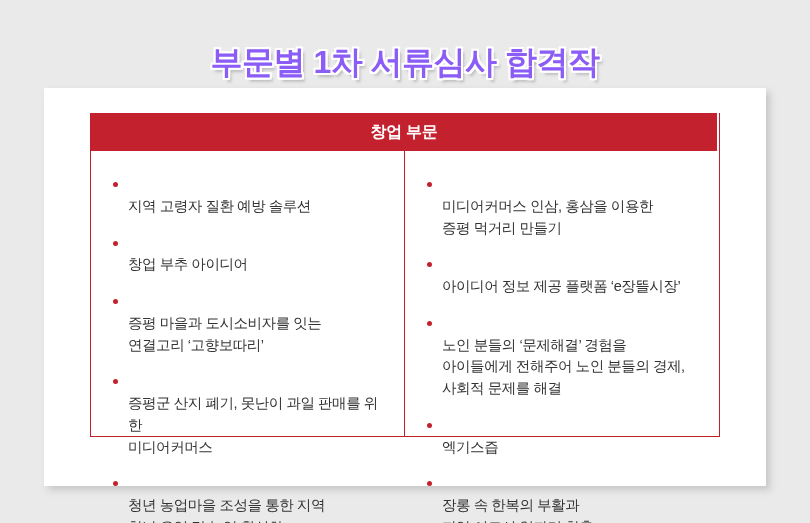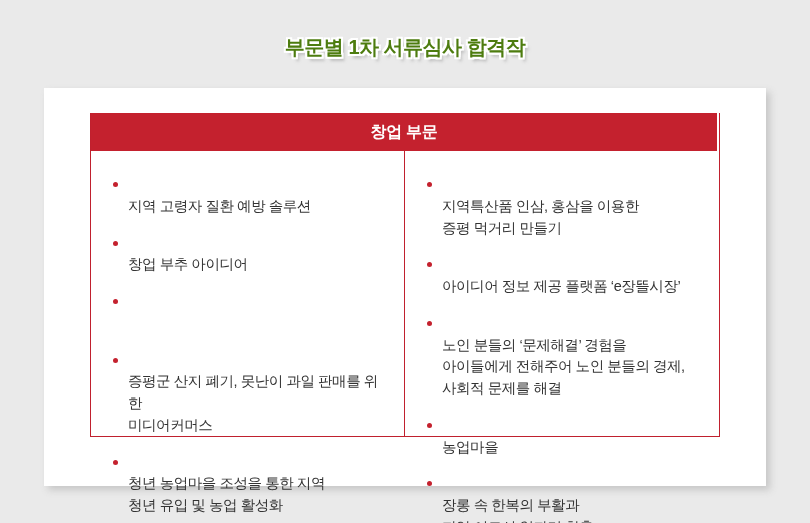--- a/index.html
+++ b/index.html
@@ -24,23 +24,23 @@
   
   .title-wrap {
     position: absolute;
     left: 0;
     top: 22px;
     width: 810px;
     text-align: center;
   }
   .title {
     display: inline-block;
-    font-size: 20px;
+    font-size: 32px;
     font-weight: bold;
-    color: #4d7c0f;
+    color: #8b5cf6;
     letter-spacing: -0.5px;
     line-height: 1.2;
     text-shadow:
       -2px -2px 0 #ffffff,
        2px -2px 0 #ffffff,
       -2px  2px 0 #ffffff,
        2px  2px 0 #ffffff,
       -2px  0   0 #ffffff,
        2px  0   0 #ffffff,
        0   -2px 0 #ffffff,
@@ -153,49 +153,50 @@
 
         <div class="td left col-left">
           <ul class="items">
             <li>
               <span class="bullet"></span><span>지역 고령자 질환 예방 솔루션</span>
             </li>
             <li>
               <span class="bullet"></span><span>창업 부추 아이디어</span>
             </li>
             <li>
-              <span class="bullet"></span>
+              <span class="bullet"></span><span>증평 마을과 도시소비자를 잇는
+연결고리 ‘고향보따리’</span>
             </li>
             <li>
               <span class="bullet"></span><span>증평군 산지 폐기, 못난이 과일 판매를 위한
 미디어커머스</span>
             </li>
             <li>
               <span class="bullet"></span><span>청년 농업마을 조성을 통한 지역
 청년 유입 및 농업 활성화</span>
             </li>
           </ul>
         </div>
 
         <div class="td right col-right">
           <ul class="items">
             <li>
-              <span class="bullet"></span><span>지역특산품 인삼, 홍삼을 이용한
+              <span class="bullet"></span><span>미디어커머스 인삼, 홍삼을 이용한
 증평 먹거리 만들기</span>
             </li>
             <li>
               <span class="bullet"></span><span>아이디어 정보 제공 플랫폼 ‘e장뜰시장’</span>
             </li>
             <li>
               <span class="bullet"></span><span>노인 분들의 ‘문제해결’ 경험을
 아이들에게 전해주어 노인 분들의 경제,
 사회적 문제를 해결</span>
             </li>
             <li>
-              <span class="bullet"></span><span>농업마을</span>
+              <span class="bullet"></span><span>엑기스즙</span>
             </li>
             <li>
               <span class="bullet"></span><span>장롱 속 한복의 부활과
 지역 어르신 일자리 창출</span>
             </li>
           </ul>
         </div>
 
       </div>
     </div>

